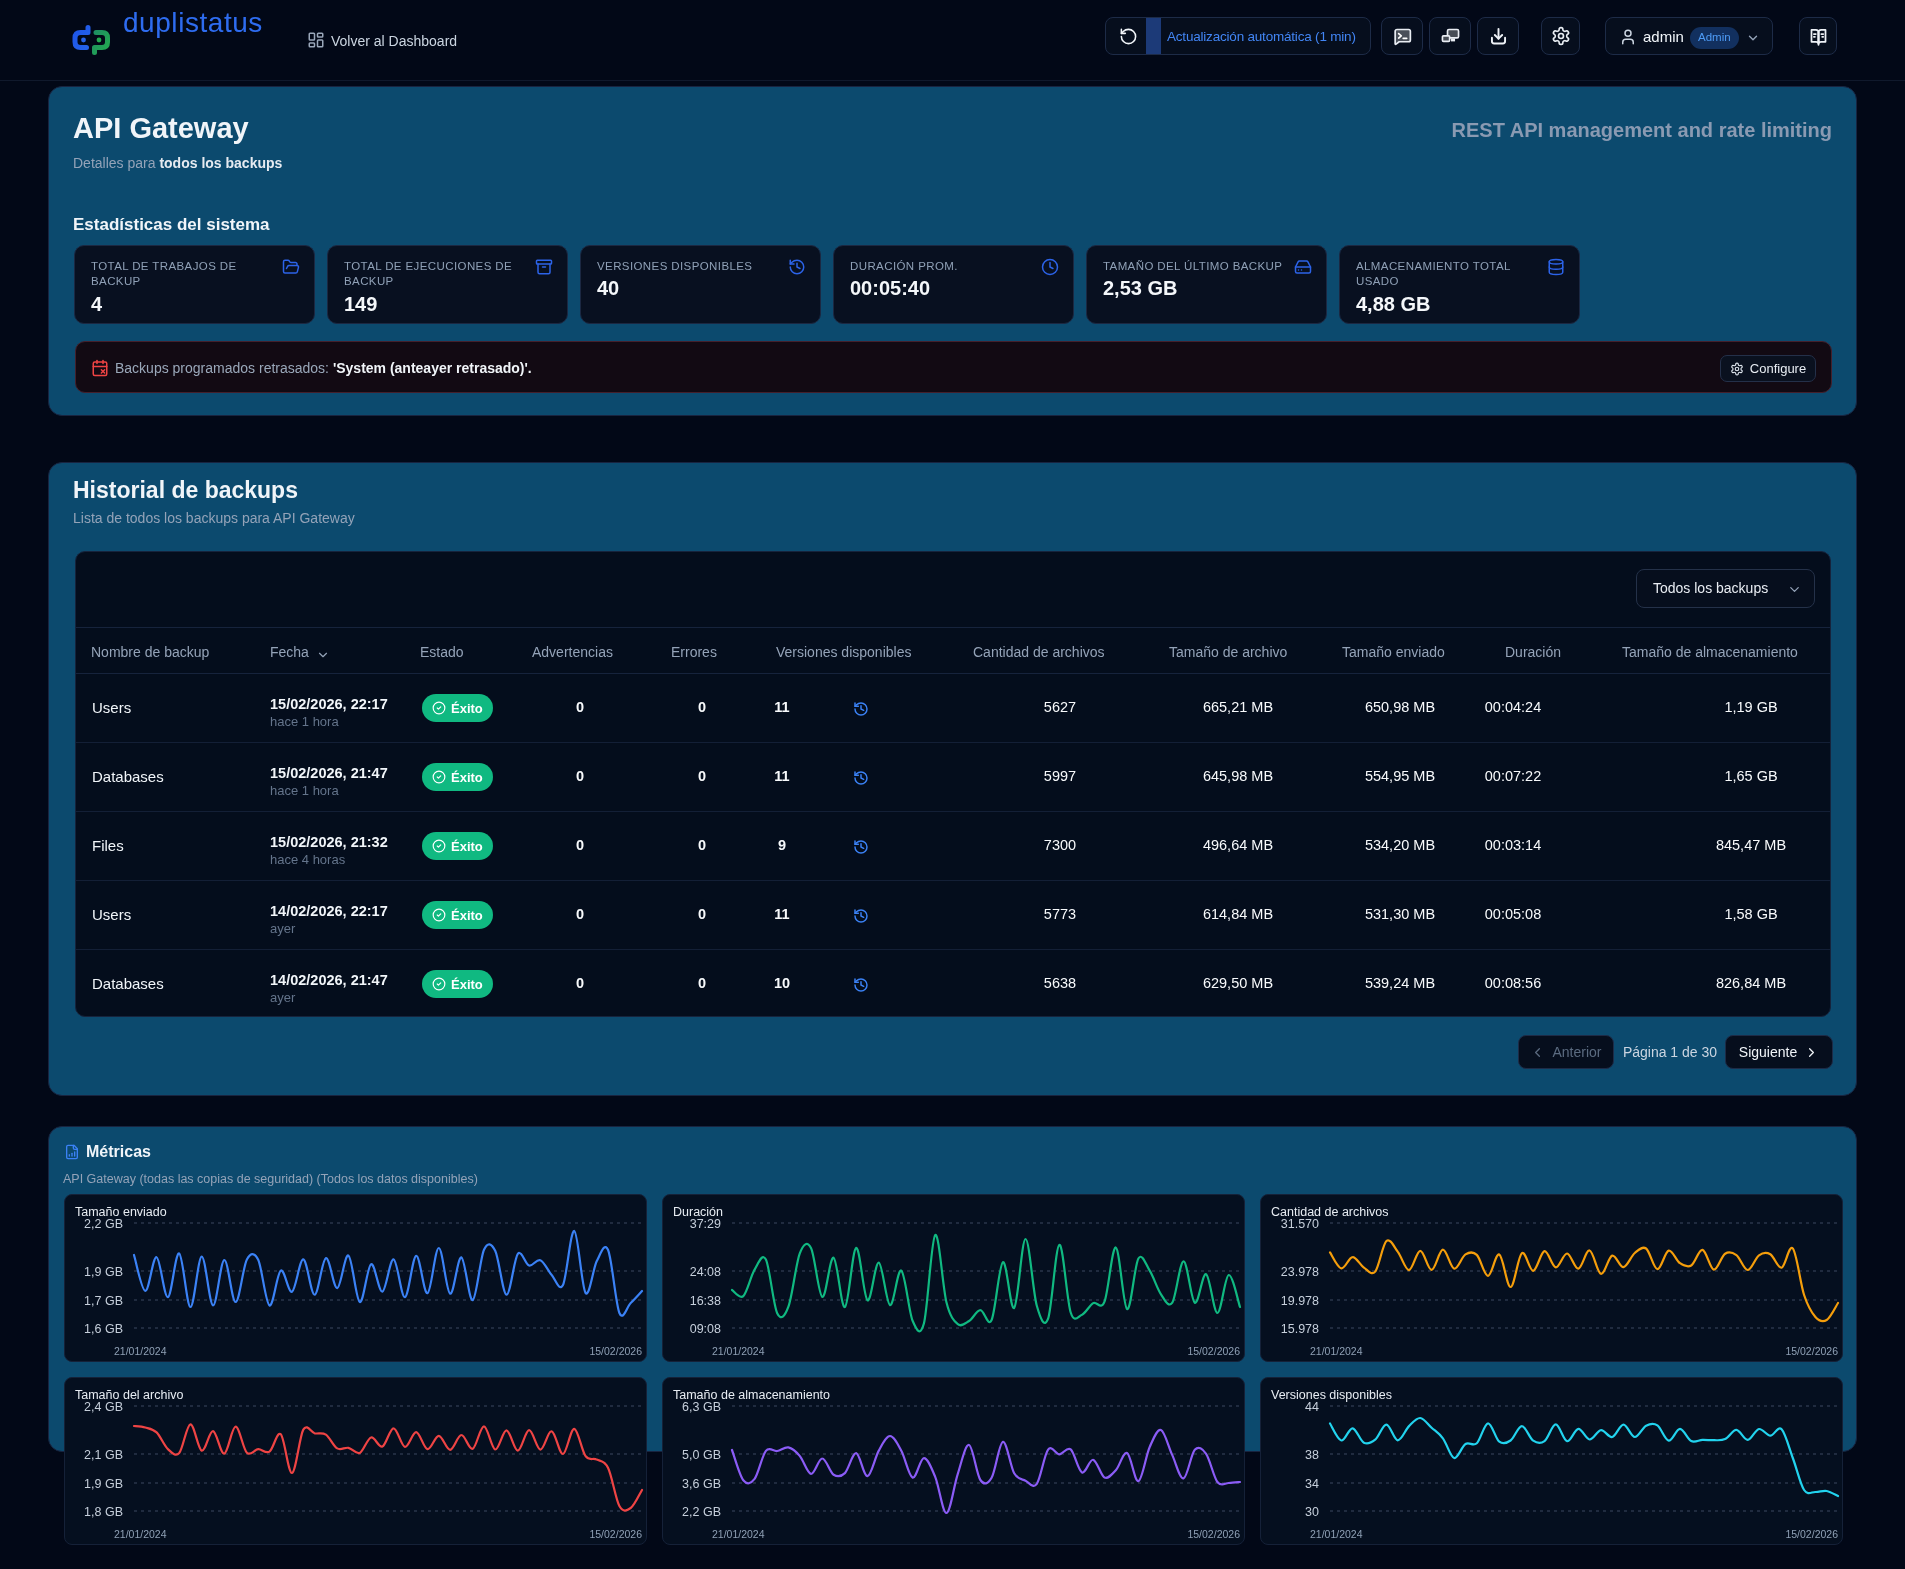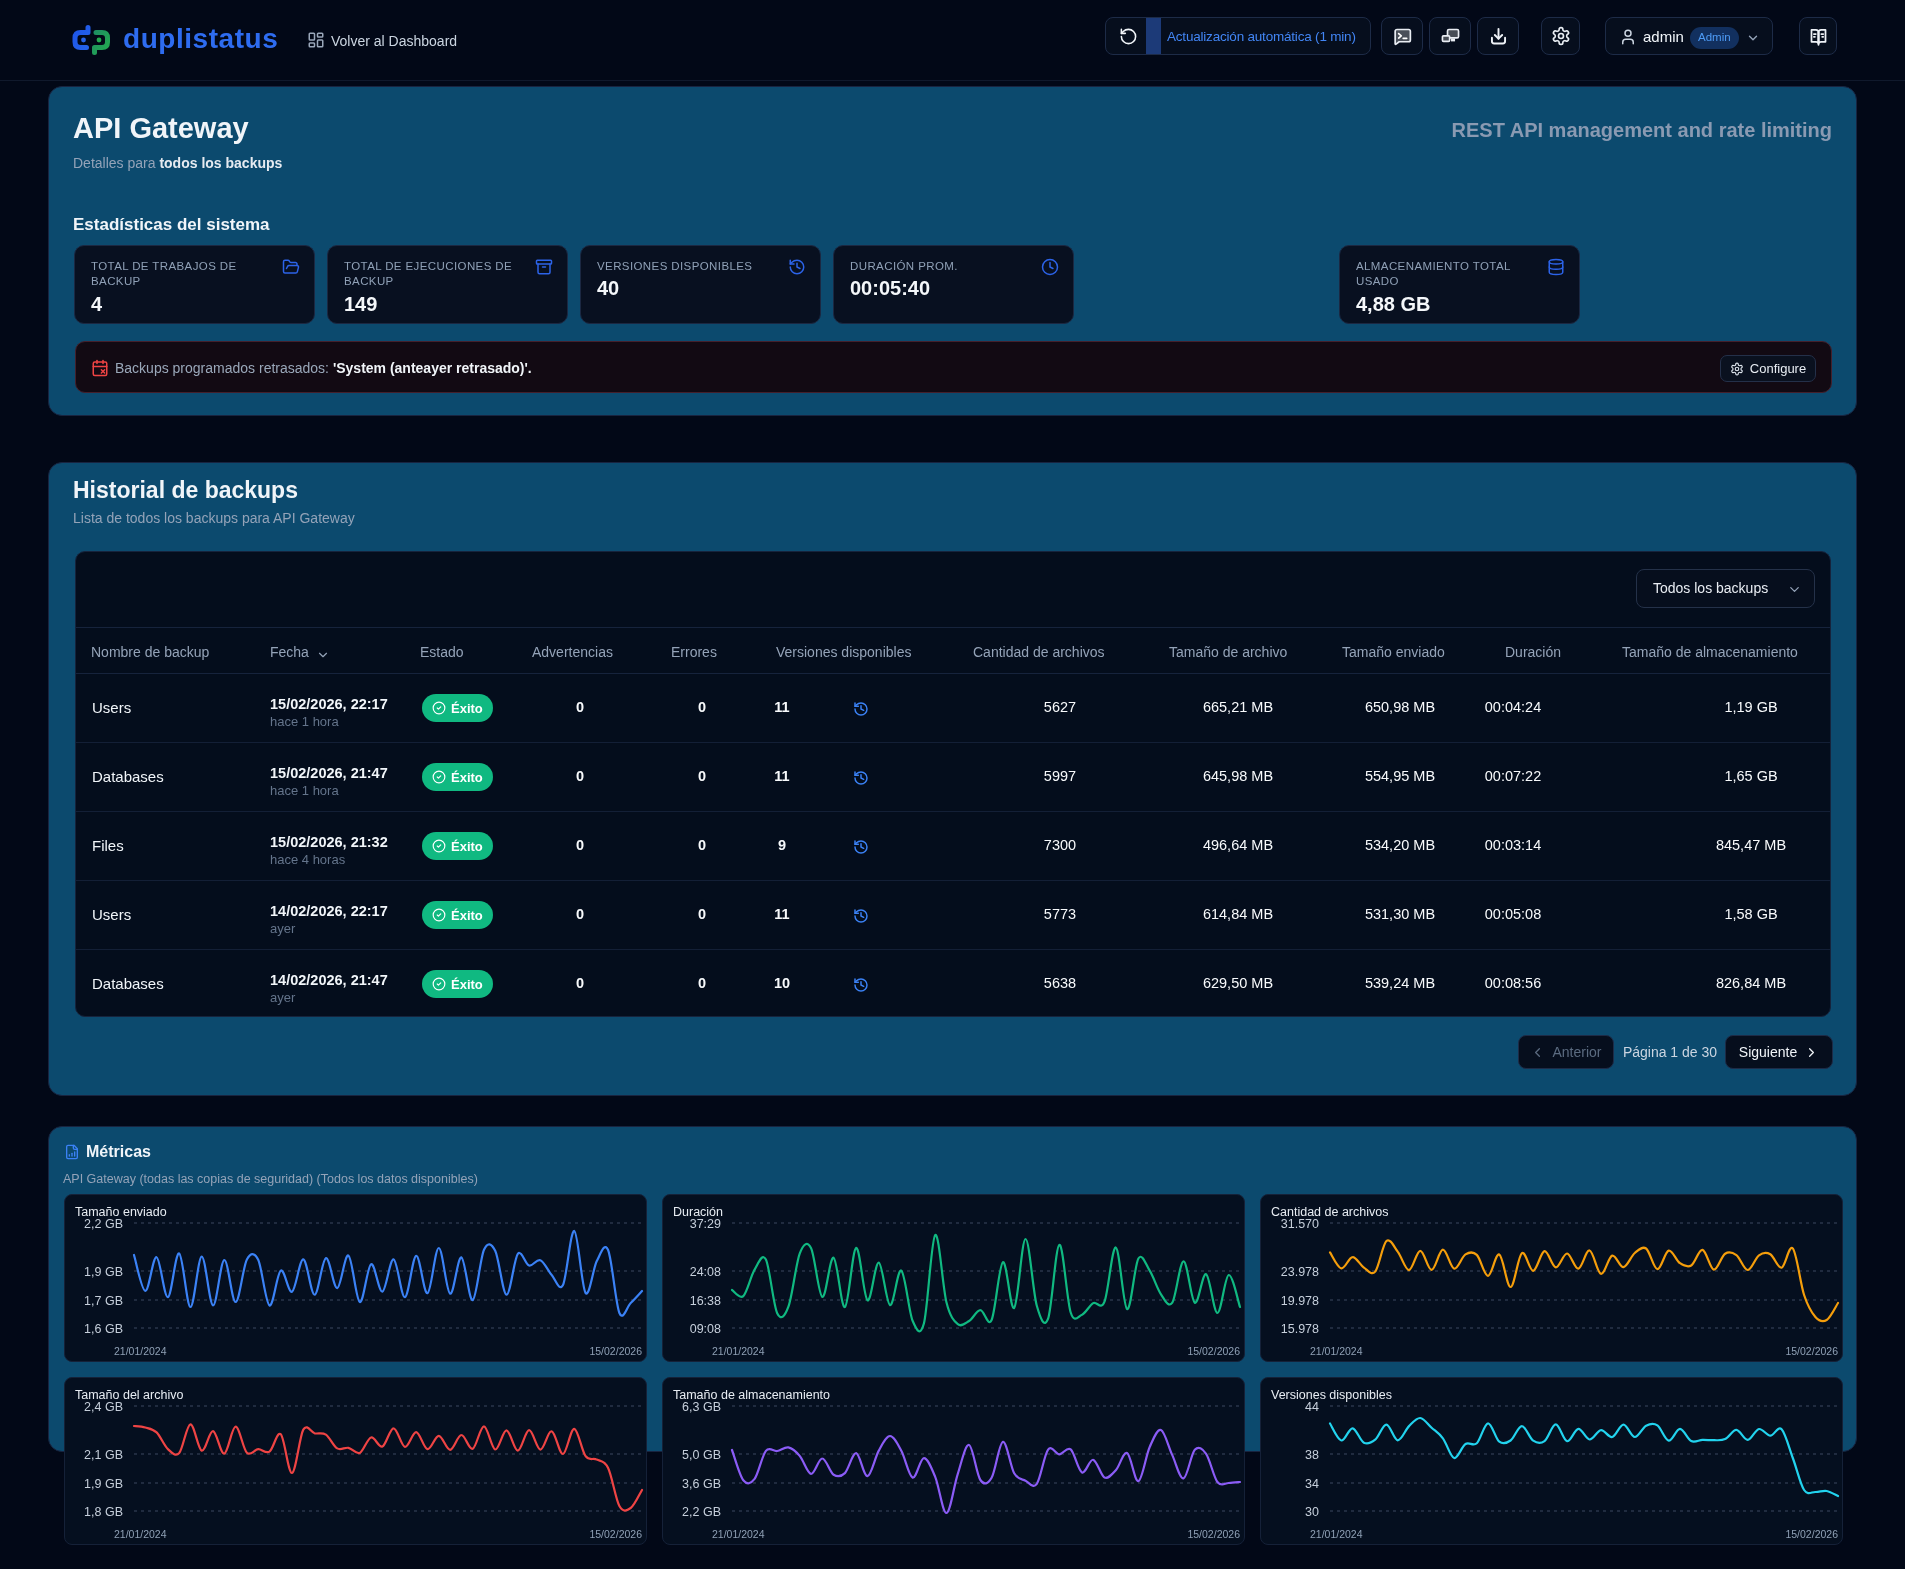--- a/index.html
+++ b/index.html
@@ -43,21 +43,21 @@
           <stop offset="1" stop-color="#23a94f"></stop>
         </linearGradient>
       </defs>
     <g fill="none" stroke-width="5" stroke-linecap="round" stroke-linejoin="round">
       <path d="M16 2.5 L16 7.5 M16 7.5 L8.5 7.5 Q3 7.5 3 13 L3 17 Q3 22.5 8.5 22.5 L14.5 22.5" stroke="url(#lga)"></path>
       <path d="M22.5 27.5 L22.5 22.5 M22.5 22.5 L30 22.5 Q35.5 22.5 35.5 17 L35.5 13 Q35.5 7.5 30 7.5 L24 7.5" stroke="url(#lgb)"></path>
     </g>
     <circle cx="11.5" cy="15" r="2.4" fill="#2563eb"></circle>
     <circle cx="27" cy="15" r="2.4" fill="#23a94f"></circle>
   </svg>
-  <span class="a" style="left:123px;top:23px;font-size:28px;font-weight:700;letter-spacing:.55px;color:#2e6cf0">duplistatus</span>
+  <span class="a" style="left:123px;top:7px;font-size:28px;font-weight:400;letter-spacing:.55px;color:#2e6cf0">duplistatus</span>
   <svg class="a" style="left:307px;top:31px;color:#9aa7ba" width="18" height="18" viewBox="0 0 24 24" fill="none" stroke="currentColor" stroke-width="2" stroke-linecap="round" stroke-linejoin="round">
       <rect x="3" y="3" width="7" height="9" rx="1"></rect>
       <rect x="14" y="3" width="7" height="5" rx="1"></rect>
       <rect x="14" y="12" width="7" height="9" rx="1"></rect>
       <rect x="3" y="16" width="7" height="5" rx="1"></rect>
     </svg>
   <span class="a" style="left:331px;top:33px;font-size:14px;color:#cbd5e1">Volver al Dashboard</span>
 
   <div class="a" style="left:1105px;top:17px;width:266px;height:38px;border:1px solid #1d2b47;border-radius:8px;background:#060e1d;overflow:hidden">
     <svg class="a" style="left:13px;top:9px;color:#f1f5f9" width="19" height="19" viewBox="0 0 24 24" fill="none" stroke="currentColor" stroke-width="2" stroke-linecap="round" stroke-linejoin="round">
@@ -162,20 +162,32 @@
   </div>
   <div class="sc" style="left:784px;top:158px">
     <span class="lb">Duración prom.</span>
     <span class="ic">
         <svg width="18" height="18" viewBox="0 0 24 24" fill="none" stroke="currentColor" stroke-width="2" stroke-linecap="round" stroke-linejoin="round">
           <circle cx="12" cy="12" r="10"></circle>
           <path d="M12 6v6l4 2"></path>
         </svg>
       </span>
     <span class="vl" style="top:31px">00:05:40</span>
+  </div>
+  <div class="sc" style="left:1037px;top:158px">
+    <span class="lb">Tamaño del último backup</span>
+    <span class="ic">
+        <svg width="18" height="18" viewBox="0 0 24 24" fill="none" stroke="currentColor" stroke-width="2" stroke-linecap="round" stroke-linejoin="round">
+          <line x1="22" y1="12" x2="2" y2="12"></line>
+          <path d="M5.45 5.11 2 12v6a2 2 0 0 0 2 2h16a2 2 0 0 0 2-2v-6l-3.45-6.89A2 2 0 0 0 16.76 4H7.24a2 2 0 0 0-1.79 1.11z"></path>
+          <line x1="6" y1="16" x2="6.01" y2="16"></line>
+          <line x1="10" y1="16" x2="10.01" y2="16"></line>
+        </svg>
+      </span>
+    <span class="vl" style="top:31px">2,53 GB</span>
   </div>
   <div class="sc" style="left:1290px;top:158px">
     <span class="lb">Almacenamiento total usado</span>
     <span class="ic">
         <svg width="18" height="18" viewBox="0 0 24 24" fill="none" stroke="currentColor" stroke-width="2" stroke-linecap="round" stroke-linejoin="round">
           <ellipse cx="12" cy="5" rx="9" ry="3"></ellipse>
           <path d="M3 5v14a9 3 0 0 0 18 0V5"></path>
           <path d="M3 12a9 3 0 0 0 18 0"></path>
         </svg>
       </span>

